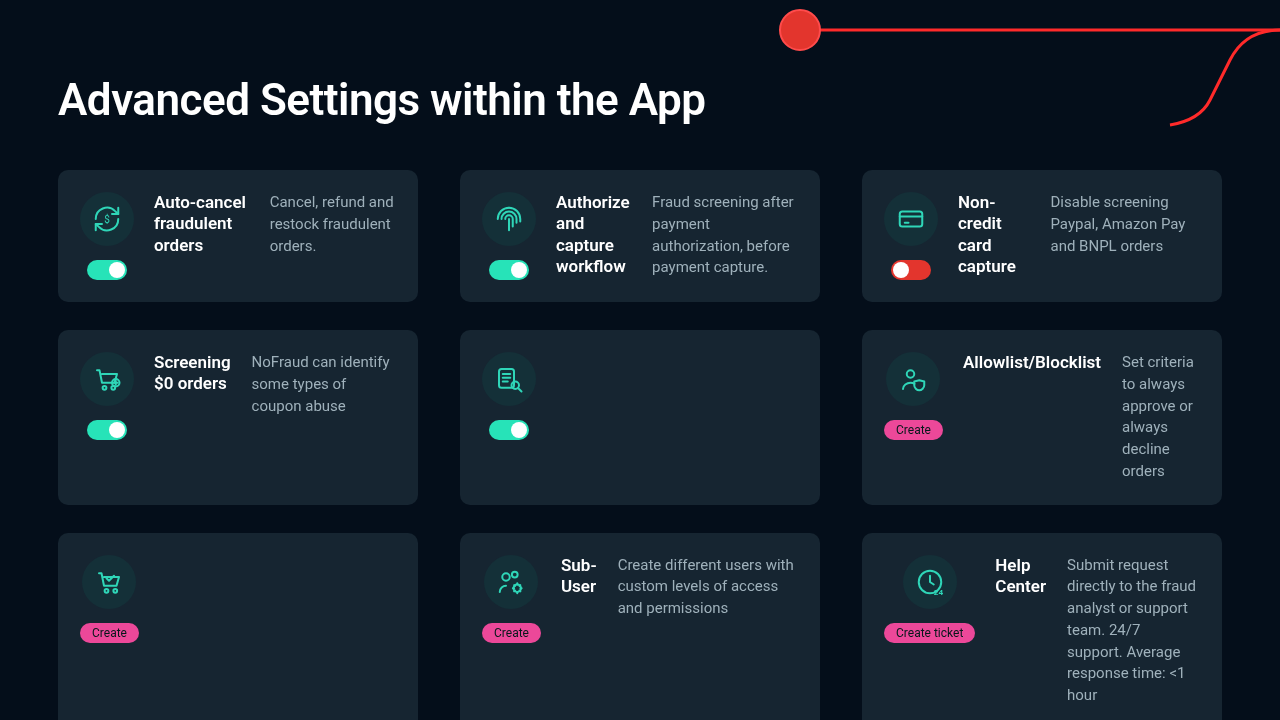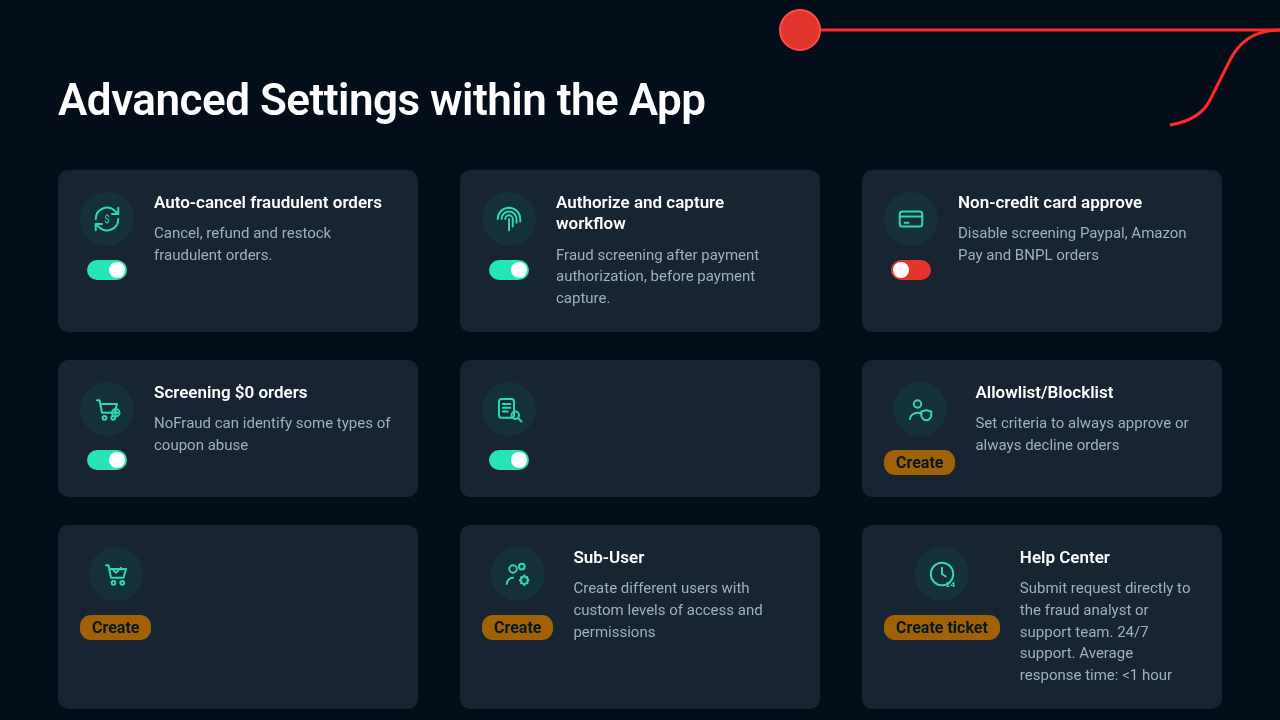--- a/index.html
+++ b/index.html
@@ -79,35 +79,35 @@
     border-radius: 50%;
     background: #fff;
     top: 2px;
   }
   .toggle.on  { background: #27e3b8; }
   .toggle.on::after  { right: 2px; }
   .toggle.off { background: #e3352d; }
   .toggle.off::after { left: 2px; }
 
   .pill {
-    background: #a16207;
+    background: #ec4899;
     color: #05181a;
-    font-size: 16px;
-    font-weight: 700;
+    font-size: 12px;
+    font-weight: 400;
     padding: 3px 12px;
     border-radius: 11px;
     cursor: pointer;
     white-space: nowrap;
   }
 
   .right-col {
     flex: 1;
     display: flex;
-    flex-direction: column;
-    gap: 10px;
+    flex-direction: row;
+    gap: 21px;
   }
   .card-title {
     font-size: 17px;
     font-weight: 600;
     line-height: 1.25;
     color: #fff;
   }
   .card-desc {
     font-size: 15px;
     line-height: 1.45;
@@ -178,21 +178,21 @@
             <g class="icon-stroke">
           <rect x="3" y="6" width="18" height="12" rx="2"></rect>
           <path d="M3 10h18"></path>
               <path d="M7 15h3"></path>
         </g>
           </svg>
       </div>
       <div class="toggle off"></div>
     </div>
     <div class="right-col">
-      <div class="card-title">Non-credit card approve</div>
+      <div class="card-title">Non-credit card capture</div>
       <div class="card-desc">Disable screening Paypal, Amazon Pay and BNPL orders</div>
     </div>
   </div>
 
   <div class="card">
     <div class="left-col">
       <div class="icon-circle">
         <svg viewBox="0 0 24 24">
             <g class="icon-stroke">
           <path d="M4 5h2l2 10h10l2-7H8"></path>

